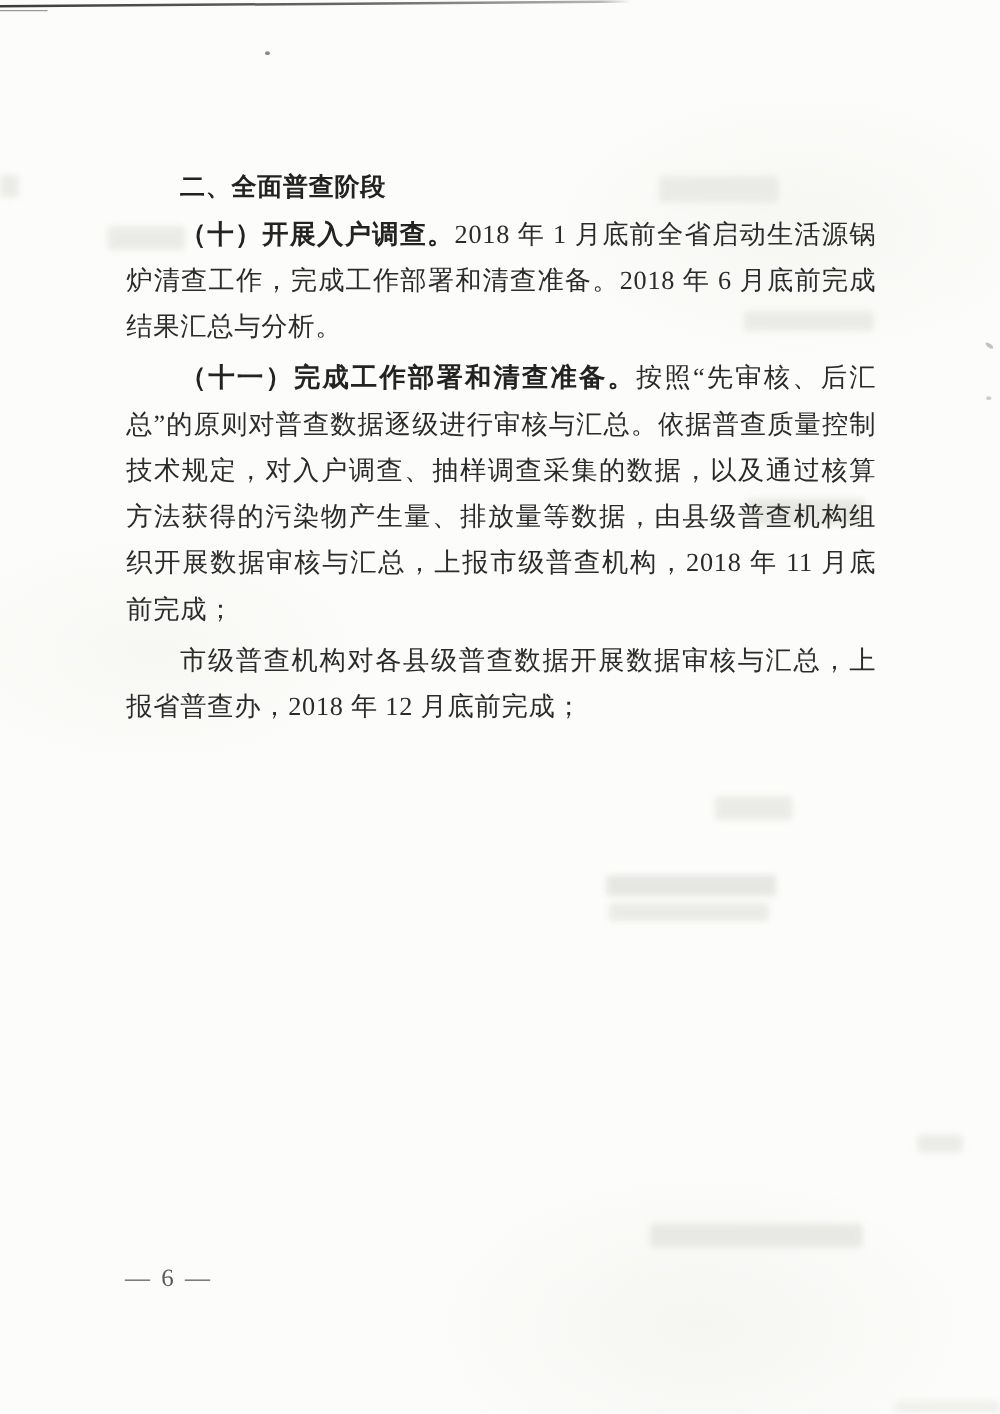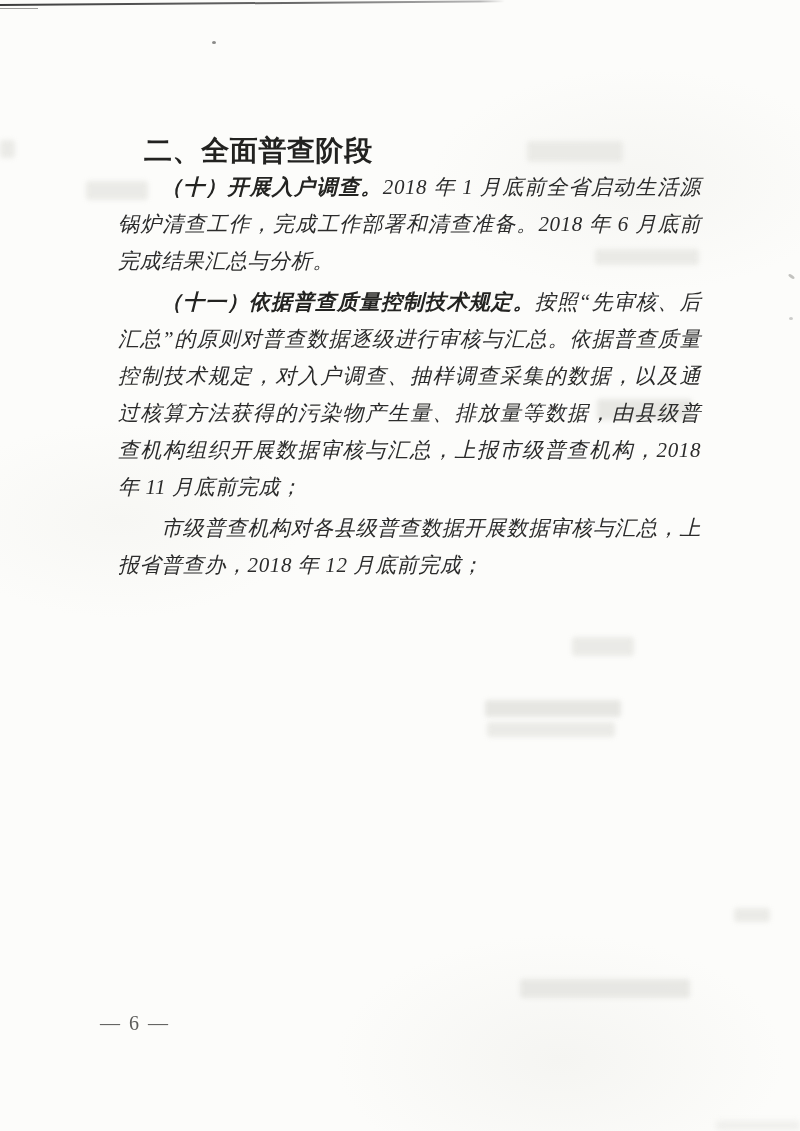--- a/index.html
+++ b/index.html
@@ -69,30 +69,29 @@
     left: 101px;
     top: 132px;
     width: 600px;
     color: #2b2b2b;
     font-size: 21px;
     line-height: 37px;
     letter-spacing: 0.6px;
   }
   .section-heading {
     margin: 0;
-    font-size: 28px;
+    font-size: 20px;
     font-weight: 700;
     text-indent: 43px;
     color: #222220;
   }
   .content p {
-    margin: 0 0 4px 17px;
+    margin: 0 0 4px 0;
     text-align: justify;
     text-indent: 43px;
-    font-style: italic;
   }
   .para-lead {
     font-weight: 700;
     color: #232321;
   }
   .page-number {
     position: absolute;
     left: 100px;
     top: 1012px;
     font-size: 20px;
@@ -121,20 +120,20 @@
   <div class="bleed bleed-7"></div>
   <div class="bleed bleed-8"></div>
   <div class="bleed bleed-9"></div>
   <div class="bleed bleed-10"></div>
   <div class="bleed bleed-11"></div>
 
   <div class="content">
     <h2 class="section-heading">二、全面普查阶段</h2>
     <div id="document-body">
         <p><span class="para-lead">（十）开展入户调查。</span><span>2018 年 1 月底前全省启动生活源锅炉清查工作，完成工作部署和清查准备。2018 年 6 月底前完成结果汇总与分析。</span></p>
-        <p><span class="para-lead">（十一）依据普查质量控制技术规定。</span><span>按照“先审核、后汇总”的原则对普查数据逐级进行审核与汇总。依据普查质量控制技术规定，对入户调查、抽样调查采集的数据，以及通过核算方法获得的污染物产生量、排放量等数据，由县级普查机构组织开展数据审核与汇总，上报市级普查机构，2018 年 11 月底前完成；</span></p>
+        <p><span class="para-lead">（十一）完成工作部署和清查准备。</span><span>按照“先审核、后汇总”的原则对普查数据逐级进行审核与汇总。依据普查质量控制技术规定，对入户调查、抽样调查采集的数据，以及通过核算方法获得的污染物产生量、排放量等数据，由县级普查机构组织开展数据审核与汇总，上报市级普查机构，2018 年 11 月底前完成；</span></p>
         <p><span>市级普查机构对各县级普查数据开展数据审核与汇总，上报省普查办，2018 年 12 月底前完成；</span></p>
       </div>
   </div>
 
   <div class="page-number">— 6 —</div>
 
 </div>
 
 </body></html>

